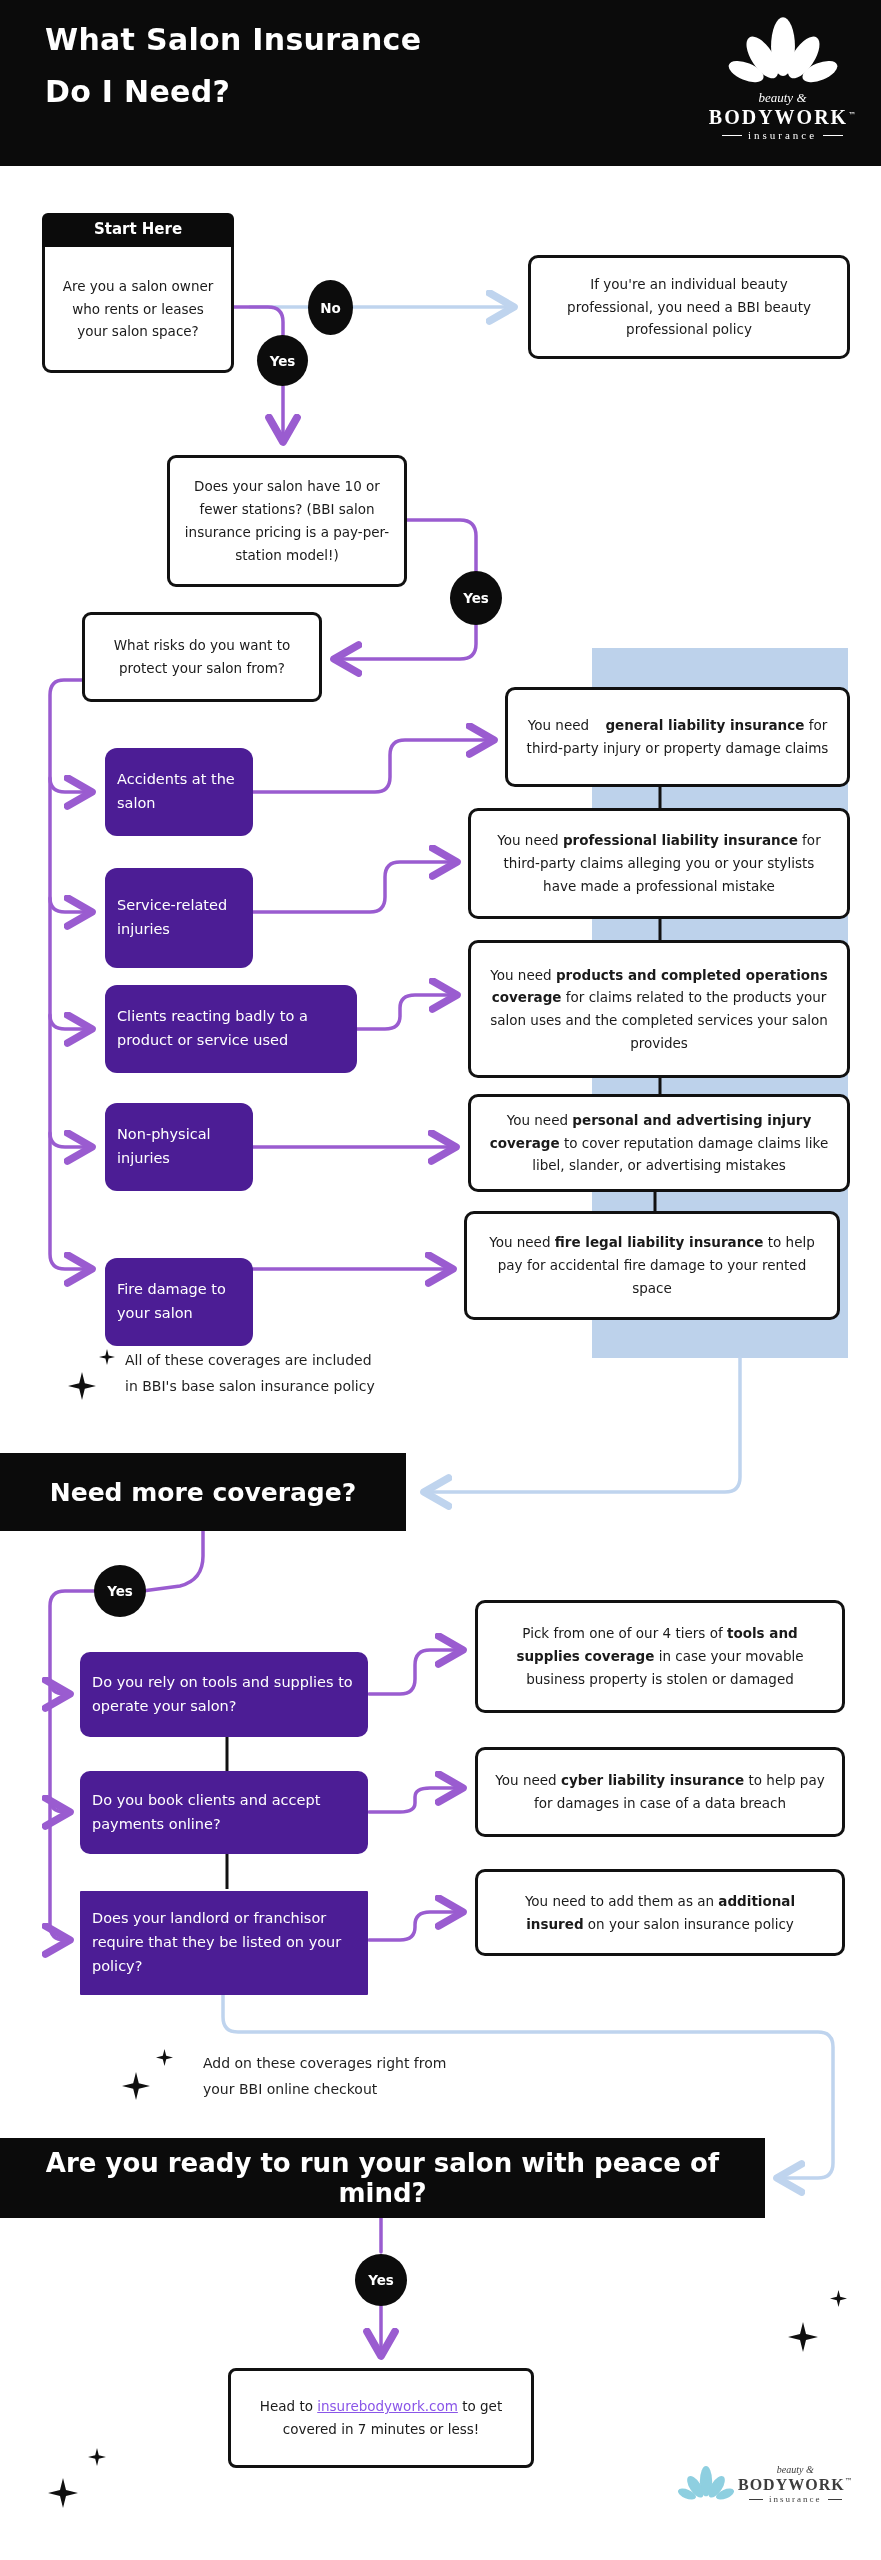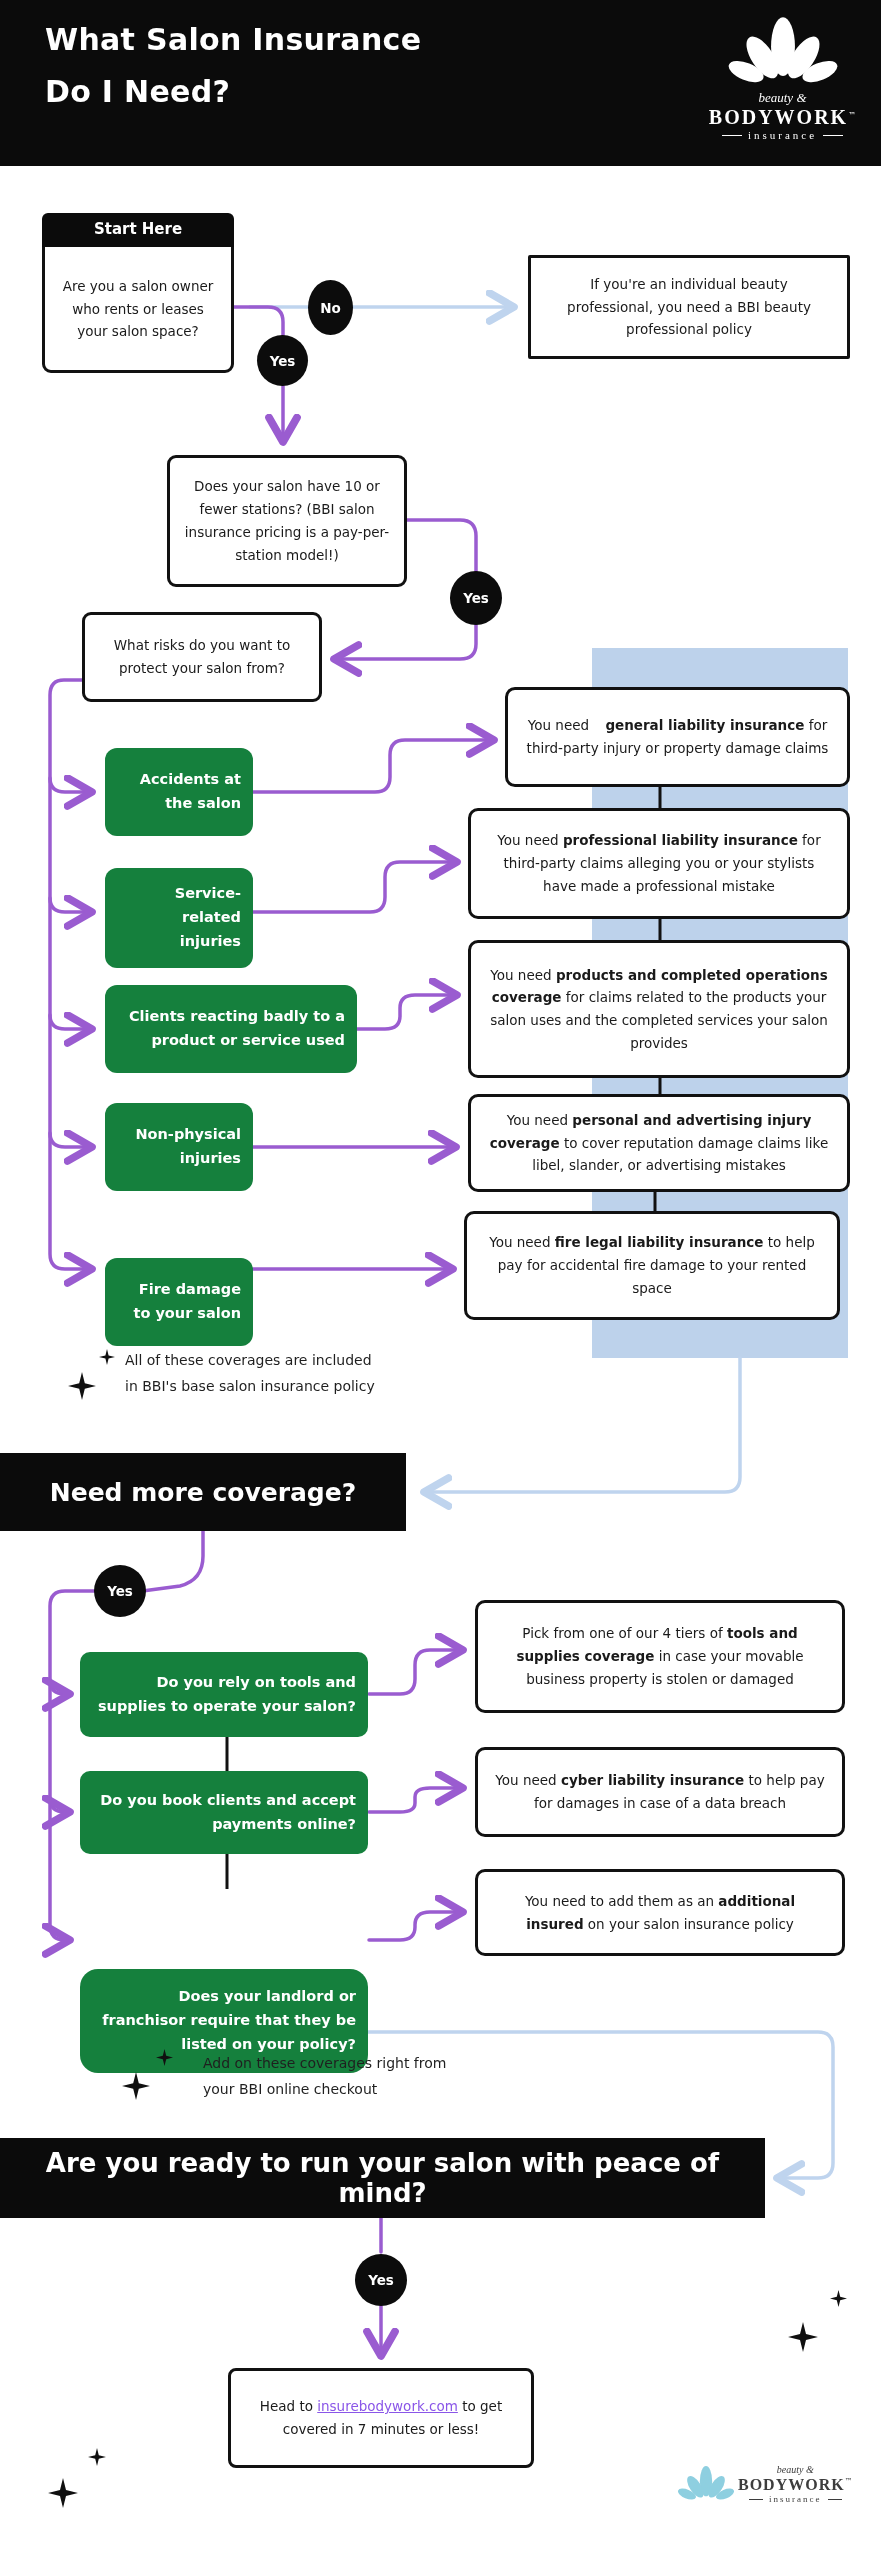--- a/index.html
+++ b/index.html
@@ -11,22 +11,22 @@
   .title{color:#fff;font-weight:700;font-size:30px;letter-spacing:.3px;}
   
   .wires{position:absolute;left:0;top:0;z-index:1;}
   .panel{position:absolute;background:#bdd2eb;z-index:0;}
   
   .qbox{background:#fff;border:3px solid #111;border-radius:9px;display:flex;align-items:center;
         justify-content:center;text-align:center;font-size:13.5px;line-height:1.7;padding:8px 14px;z-index:2;}
   .qbox .hd{position:absolute;left:-3px;top:-3px;right:-3px;height:34px;background:#0b0b0b;color:#fff;
         font-weight:700;font-size:15px;display:flex;align-items:center;justify-content:center;
         border-radius:6px 6px 0 0;}
-  .bbox{background:#15803d;border-radius:12px;color:#fff;font-weight:700;font-size:14.5px;line-height:1.65;
-        display:flex;align-items:center;justify-content:center;text-align:right;padding:6px 12px;z-index:2;}
+  .bbox{background:#4c1d95;border-radius:12px;color:#fff;font-weight:400;font-size:14.5px;line-height:1.65;
+        display:flex;align-items:center;justify-content:center;text-align:left;padding:6px 12px;z-index:2;}
   .rbox{background:#fff;border:3px solid #111;border-radius:10px;display:flex;align-items:center;
         justify-content:center;text-align:center;font-size:13.5px;line-height:1.68;padding:8px 16px;z-index:2;}
   .circle{background:#0c0c0c;border-radius:50%;color:#fff;font-weight:700;font-size:13.5px;
         display:flex;align-items:center;justify-content:center;z-index:3;}
   .banner{background:#0b0b0b;color:#fff;font-weight:700;font-size:25px;display:flex;align-items:center;
         justify-content:center;text-align:center;z-index:2;}
   .note{font-size:14px;line-height:1.85;color:#1f1f1f;z-index:2;}
   .sparkle{background:#101010;clip-path:polygon(50% 0%,60% 40%,100% 50%,60% 60%,50% 100%,40% 60%,0% 50%,40% 40%);z-index:2;}
   .link{color:#8a56e8;text-decoration:underline;cursor:pointer;}
   
@@ -119,21 +119,21 @@
   </div>
 
   <div class="abs qbox" style="left:42px;top:213px;width:192px;height:160px;padding-top:40px;">
     <div class="hd">Start Here</div>
     <span>Are you a salon owner who rents or leases your salon space?</span>
   </div>
 
   <div class="abs circle" style="left:308px;top:280px;width:45px;height:55px;">No</div>
   <div class="abs circle" style="left:257px;top:335px;width:51px;height:51px;">Yes</div>
 
-  <div class="abs rbox" style="left:528px;top:255px;width:322px;height:104px;border-radius:2px;">
+  <div class="abs rbox" style="left:528px;top:255px;width:322px;height:104px;border-radius:10px;">
     <span>If you're an individual beauty professional, you need a BBI beauty professional policy</span>
   </div>
 
   <div class="abs qbox" style="left:167px;top:455px;width:240px;height:132px;">
     <span>Does your salon have 10 or fewer stations? (BBI salon insurance pricing is a pay-per-station model!)</span>
   </div>
   <div class="abs circle" style="left:450px;top:571px;width:52px;height:54px;">Yes</div>
 
   <div class="abs qbox" style="left:82px;top:612px;width:240px;height:90px;">
     <span>What risks do you want to protect your salon from?</span>
@@ -182,21 +182,21 @@
       <span>Need more coverage?</span>
     </div>
   <div class="abs circle" style="left:94px;top:1565px;width:52px;height:52px;">Yes</div>
 
   <div class="abs bbox" style="left:80px;top:1652px;width:288px;height:85px;border-radius:10px;">
       <span>Do you rely on tools and supplies to operate your salon?</span>
     </div>
   <div class="abs bbox" style="left:80px;top:1771px;width:288px;height:83px;border-radius:10px;">
       <span>Do you book clients and accept payments online?</span>
     </div>
-  <div class="abs bbox" style="left:80px;top:1969px;width:288px;height:104px;border-radius:18px;">
+  <div class="abs bbox" style="left:80px;top:1891px;width:288px;height:104px;border-radius:1px;">
       <span>Does your landlord or franchisor require that they be listed on your policy?</span>
     </div>
 
   <div class="abs rbox" style="left:475px;top:1600px;width:370px;height:113px;">
       <span><span>Pick from one of our 4 tiers of </span><span style="font-weight: 700;">tools and supplies coverage</span><span> in case your movable business property is stolen or damaged</span></span>
     </div>
   <div class="abs rbox" style="left:475px;top:1747px;width:370px;height:90px;">
       <span><span>You need </span><span style="font-weight: 700;">cyber liability insurance</span><span> to help pay for damages in case of a data breach</span></span>
     </div>
   <div class="abs rbox" style="left:475px;top:1869px;width:370px;height:87px;">

